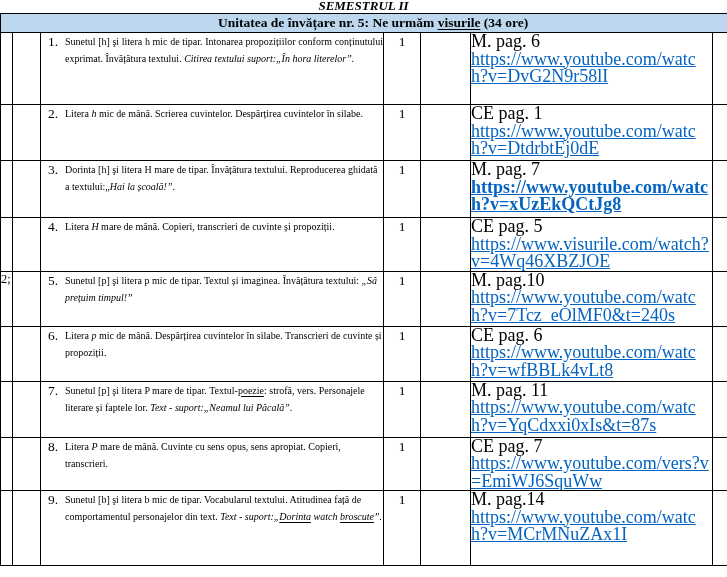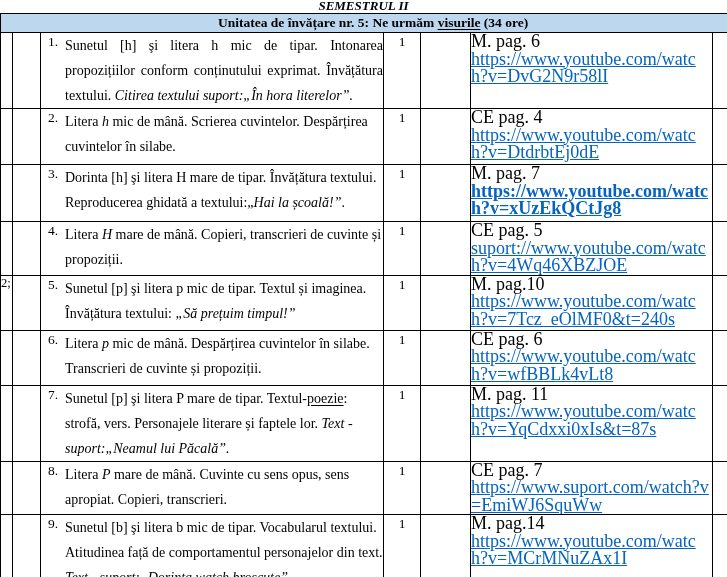--- a/index.html
+++ b/index.html
@@ -42,21 +42,21 @@
   td.c2 { padding: 2px 3px 2px 0; }
   .lesson { display: flex; }
   .num {
     flex: 0 0 24px;
     box-sizing: border-box;
     padding-left: 7px;
     font-size: 13.5px; line-height: 17.5px;
   }
   .ltext {
     flex: 1 1 auto;
-    font-size: 14px; line-height: 25px;
+    font-size: 10px; line-height: 17px;
   }
   .ltext.just { text-align: justify; }
   td.c3 { text-align: center; font-size: 13.5px; line-height: 17.5px; padding-top: 2px; }
   td.c5 { padding: 2px 2px 2px 6px; font-size: 18px; line-height: 17.5px; }
   .it { font-style: italic; }
   .bd { font-weight: bold; }
   .sq {
     text-decoration-line: underline;
     text-decoration-style: wavy;
     text-decoration-color: #FF0000;
@@ -114,21 +114,21 @@
     <td class="c1"></td>
     <td class="c2">
       <div class="lesson">
         <span class="num">2.</span>
         <div class="ltext"><span>Litera </span><span class="it">h</span><span> mic de mână. Scrierea cuvintelor. Despărțirea cuvintelor în silabe.</span></div>
       </div>
     </td>
     <td class="c3"><span>1</span></td>
     <td class="c4"></td>
     <td class="c5">
-      <div>CE pag. 4</div>
+      <div>CE pag. 1</div>
       <a class="link">https://www.youtube.com/watch?v=DtdrbtEj0dE</a>
     </td>
     <td class="c6"></td>
   </tr>
         <tr class="row">
     <td class="c0" style="height: 56px;"></td>
     <td class="c1"></td>
     <td class="c2">
       <div class="lesson">
         <span class="num">3.</span>
@@ -149,21 +149,21 @@
     <td class="c2">
       <div class="lesson">
         <span class="num">4.</span>
         <div class="ltext"><span>Litera </span><span class="it">H</span><span> mare de mână. Copieri, transcrieri de cuvinte și propoziții.</span></div>
       </div>
     </td>
     <td class="c3"><span>1</span></td>
     <td class="c4"></td>
     <td class="c5">
       <div>CE pag. 5</div>
-      <a class="link">suport://www.youtube.com/watch?v=4Wq46XBZJOE</a>
+      <a class="link">https://www.visurile.com/watch?v=4Wq46XBZJOE</a>
     </td>
     <td class="c6"></td>
   </tr>
         <tr class="row">
     <td class="c0" style="height: 54px;">2;</td>
     <td class="c1"></td>
     <td class="c2">
       <div class="lesson">
         <span class="num">5.</span>
         <div class="ltext"><span>Sunetul [p] şi litera p mic de tipar. Textul și imaginea. Învățătura textului: </span><span class="it">„Să prețuim timpul!”</span></div>
@@ -217,21 +217,21 @@
     <td class="c2">
       <div class="lesson">
         <span class="num">8.</span>
         <div class="ltext"><span>Litera </span><span class="it">P</span><span> mare de mână. Cuvinte cu sens opus, sens apropiat. Copieri, transcrieri.</span></div>
       </div>
     </td>
     <td class="c3"><span>1</span></td>
     <td class="c4"></td>
     <td class="c5">
       <div>CE pag. 7</div>
-      <a class="link">https://www.suport.com/watch?v=EmiWJ6SquWw</a>
+      <a class="link">https://www.youtube.com/vers?v=EmiWJ6SquWw</a>
     </td>
     <td class="c6"></td>
   </tr>
         <tr class="row">
     <td class="c0" style="height: 74px;"></td>
     <td class="c1"></td>
     <td class="c2">
       <div class="lesson">
         <span class="num">9.</span>
         <div class="ltext"><span>Sunetul [b] şi litera b mic de tipar. Vocabularul textului. Atitudinea față de comportamentul personajelor din text. </span><span class="it">Text - suport:„</span><span class="it sq">Dorinta</span><span class="it"> watch </span><span class="it sq">broscute</span><span class="it">”.</span></div>

